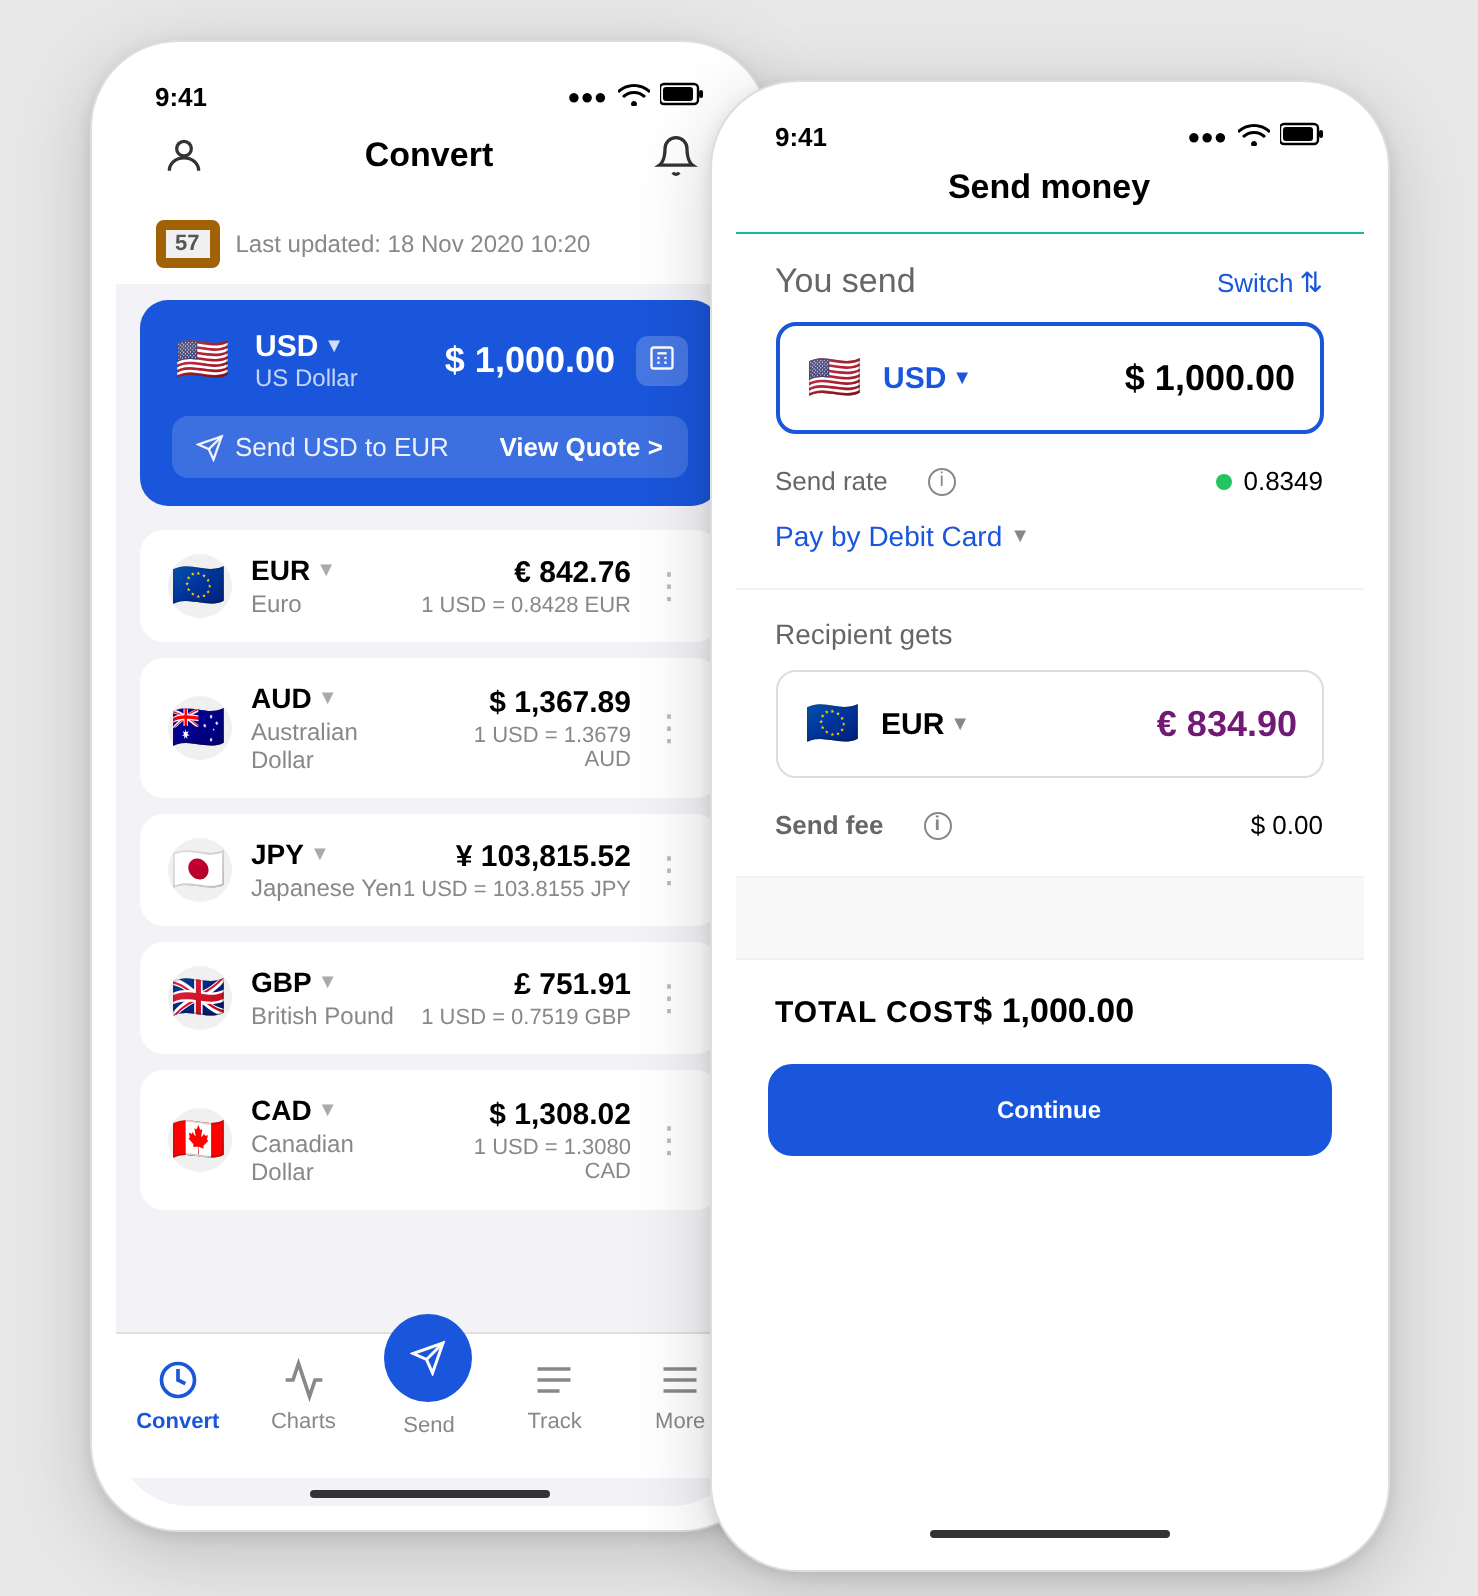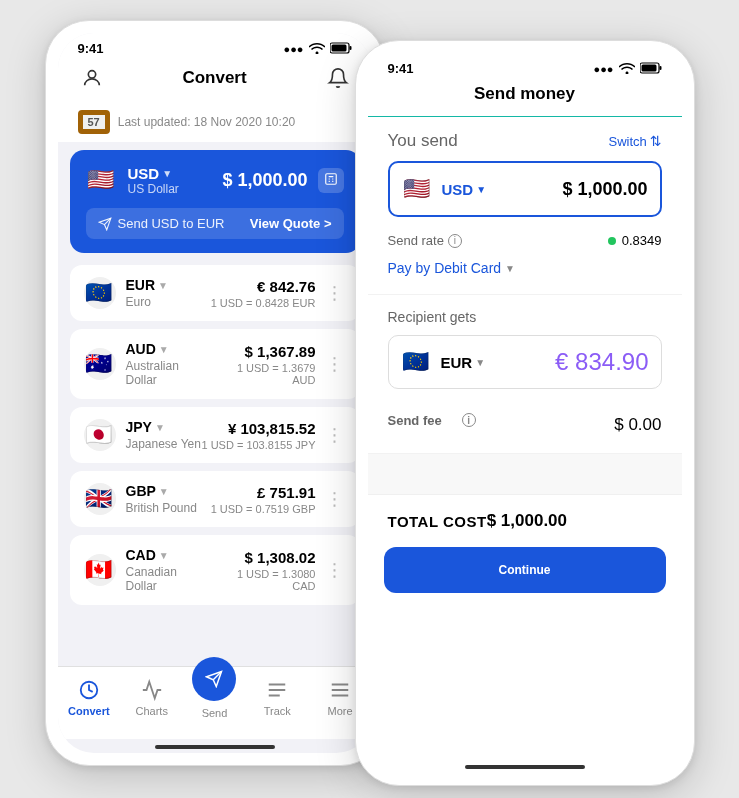--- a/index.html
+++ b/index.html
@@ -406,21 +406,21 @@
       justify-content: space-between;
       align-items: center;
       padding: 6px 0;
     }
 
     .send-rate-label {
       font-size: 13px;
       color: #666;
       display: flex;
       align-items: center;
-      gap: 4px;
+      gap: 20px;
     }
 
     .rate-value {
       font-size: 13px;
       color: #000;
       font-weight: 500;
       display: flex;
       align-items: center;
       gap: 6px;
     }
@@ -479,23 +479,22 @@
     .fee-label {
       font-size: 13px;
       color: #666;
       display: flex;
       align-items: center;
       gap: 20px;
       font-weight: bold;
     }
 
     .fee-value {
-      font-size: 17px;
+      font-size: 13px;
       color: #000;
-      margin-top: 10px;
     }
 
     .total-cost-section {
       padding: 16px 20px;
       display: flex;
       align-items: center;
       border-top: 1px solid #f0f0f0;
     }
 
     .total-label {
@@ -867,21 +866,21 @@
           <div class="currency-input-row-gray">
             <div class="currency-select">
               <div class="flag-circle">
                 <span>🇪🇺</span>
               </div>
               <div style="font-size:15px;font-weight:600;color:#000;display:flex;align-items:center;gap:3px">
                 <span>EUR</span>
                 <span style="font-size:10px;color:#888">▼</span>
               </div>
             </div>
-            <span style="font-size:24px;font-weight:400;color:#8b5cf6">€ 834.90</span>
+            <span style="font-size:18px;font-weight:700;color:#701a75">€ 834.90</span>
           </div>
 
           <div class="send-fee-row">
             <div class="fee-label">
               <span>Send fee</span>
               <span class="info-icon">i</span>
             </div>
             <span class="fee-value">$ 0.00</span>
           </div>
         </div>

